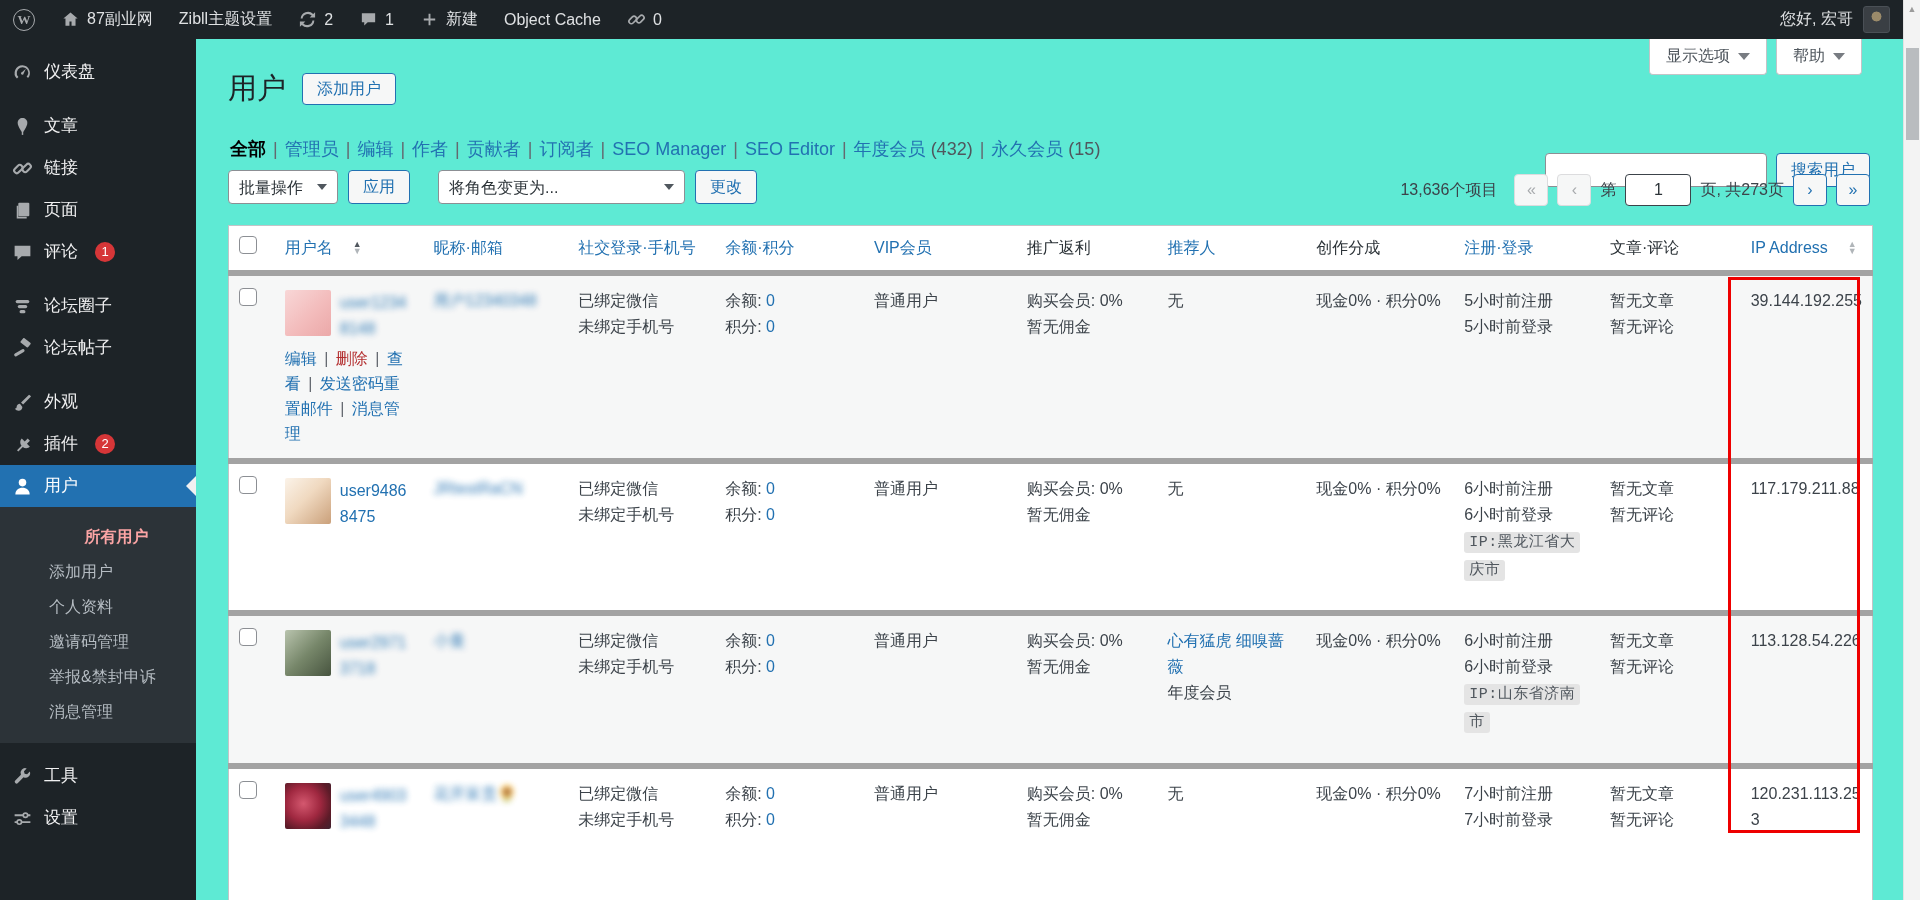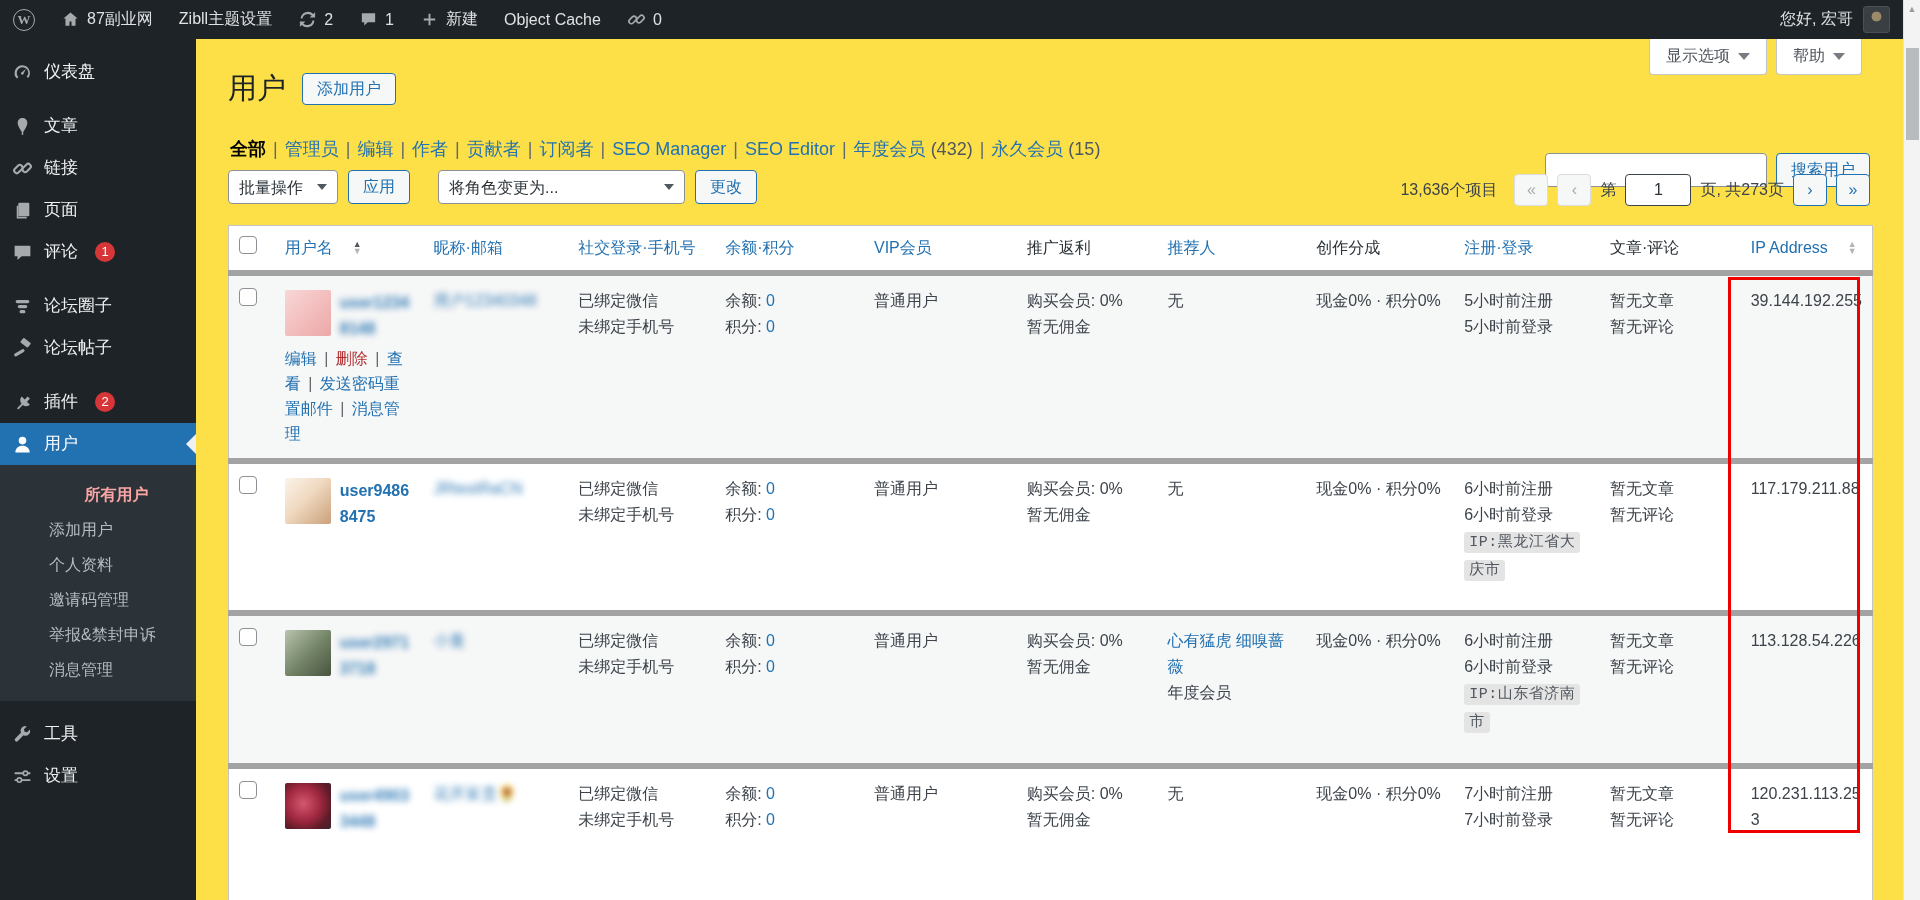--- a/index.html
+++ b/index.html
@@ -29,21 +29,21 @@
   .menu-sep { height:12px; }
   .badge { margin-left:6px; min-width:20px; height:20px; padding:0 5px; background:#d63638; border-radius:10px; color:#fff; font-size:13px; display:inline-flex; align-items:center; justify-content:center; line-height:20px; }
   .menu-item.active { background:#2271b1; color:#fff; }
   .menu-item.active svg { fill:#fff; }
   .menu-item.active::after { content:""; position:absolute; right:0; top:50%; margin-top:-10px; border:10px solid transparent; border-right-color:#f0f0f1; }
   .submenu { background:#2c3338; padding:8px 0 14px 0; }
   .submenu li { padding:7px 12px 7px 49px; font-size:16px; color:#b5bcc2; line-height:21px; }
   .submenu li.current { color:#fca5a5; font-weight:bold;text-align:center; }
 
   
-  #content { position:absolute; left:196px; top:39px; width:1707px; height:861px; background:#fde047; overflow:hidden; }
+  #content { position:absolute; left:196px; top:39px; width:1707px; height:861px; background:#5eead4; overflow:hidden; }
 
   .screen-tabs { position:absolute; top:0; right:41px; display:flex; gap:9px; }
   .screen-tab { background:#fff; border:1px solid #c3c4c7; border-top:none; border-radius:0 0 4px 4px; padding:7px 16px; font-size:16px; color:#50575e; display:flex; align-items:center; gap:8px; }
   .tab-arrow { width:0; height:0; border-left:6px solid transparent; border-right:6px solid transparent; border-top:7px solid #787c82; }
 
   .title-row { position:absolute; left:32px; top:30px; display:flex; align-items:center; gap:16px; }
   h1.page-title { font-size:29px; font-weight:400; color:#1d2327; }
   .btn { display:inline-flex; align-items:center; justify-content:center; background:#f6f7f7; border:1px solid #2271b1; border-radius:4px; color:#2271b1; font-size:16px; padding:0 14px; height:34px; cursor:pointer; font-family:inherit; }
   .btn.add-user { height:32px; }
 
@@ -80,21 +80,21 @@
   tr.r2 td { height:153px; }
   tr.r3 td { height:162px; }
   .th-link { color:#2271b1; display:inline-flex; align-items:center; gap:20px; }
   .th-plain { color:#2c3338; }
   .sorting { display:inline-flex; flex-direction:column; line-height:7px; font-size:9px; }
   .sorting .up { color:#50575e; }
   .sorting .down { color:#b0b5b9; }
   .cb { width:18px; height:18px; appearance:none; -webkit-appearance:none; border:1px solid #8c8f94; border-radius:4px; background:#fff; cursor:pointer; display:inline-block; }
 
   .avatar { width:46px; height:46px; float:left; margin:2px 9px 4px 0; border-radius:2px; }
-  .uname { font-weight:700; word-break:break-all; display:block; padding-top:2px; }
+  .uname { font-weight:400; word-break:break-all; display:block; padding-top:2px; }
   .row-actions { clear:both; padding-top:4px; font-size:16px; line-height:25px; color:#c3c4c7; }
   .row-actions .del { color:#b32d2e; }
   .row-actions .sep { color:#646970; margin:0 3px; }
   .dark { color:#3c434a; }
   .bal-label { color:#3c434a; }
   .ip-tag { background:#e4e4e4; color:#50575e; font-size:15px; padding:2px 5px; border-radius:3px; box-decoration-break:clone; -webkit-box-decoration-break:clone; font-family:"Liberation Mono","DejaVu Sans Mono",monospace; letter-spacing:.5px; }
   .ref-sub { color:#3c434a; }
 
   .red-box { position:absolute; left:1532px; top:238px; width:132px; height:556px; border:3px solid #ee0000; z-index:30; pointer-events:none; }
 </style>
@@ -201,20 +201,26 @@
       <span>论坛圈子</span>
     </li>
     <li class="menu-item">
       <svg viewBox="0 0 20 20">
           <rect x="8.5" y="1.8" width="9" height="5.5" rx="1" transform="rotate(38 13 4.5)"></rect>
           <rect x="1.5" y="12.5" width="11" height="3" rx="1.5" transform="rotate(-30 7 14)"></rect>
         </svg>
       <span>论坛帖子</span>
     </li>
     <li class="menu-sep"></li>
+    <li class="menu-item">
+      <svg viewBox="0 0 20 20">
+          <path d="M16.2 2.5 8.6 10l2 2 7.5-7.6c-.4-.9-1-1.5-1.9-1.9zM7.6 11.2c-1.8 0-3.2 1.4-3.2 3.2 0 .9-.8 1.6-1.7 1.6.9 1.1 2.2 1.8 3.6 1.8 2 0 3.6-1.6 3.6-3.6z"></path>
+        </svg>
+      <span>外观</span>
+    </li>
     <li class="menu-item">
       <svg viewBox="0 0 20 20">
           <path d="M12.5 2.5v4h4a5 5 0 0 1-4.6 5v6h-1.8v-6a5 5 0 0 1-4.6-5h4v-4z" transform="rotate(45 10 10)"></path>
         </svg>
       <span>插件</span>
       <span class="badge">2</span>
     </li>
     <li class="menu-item active">
       <svg viewBox="0 0 20 20">
           <circle cx="10" cy="6.3" r="3.6"></circle>

